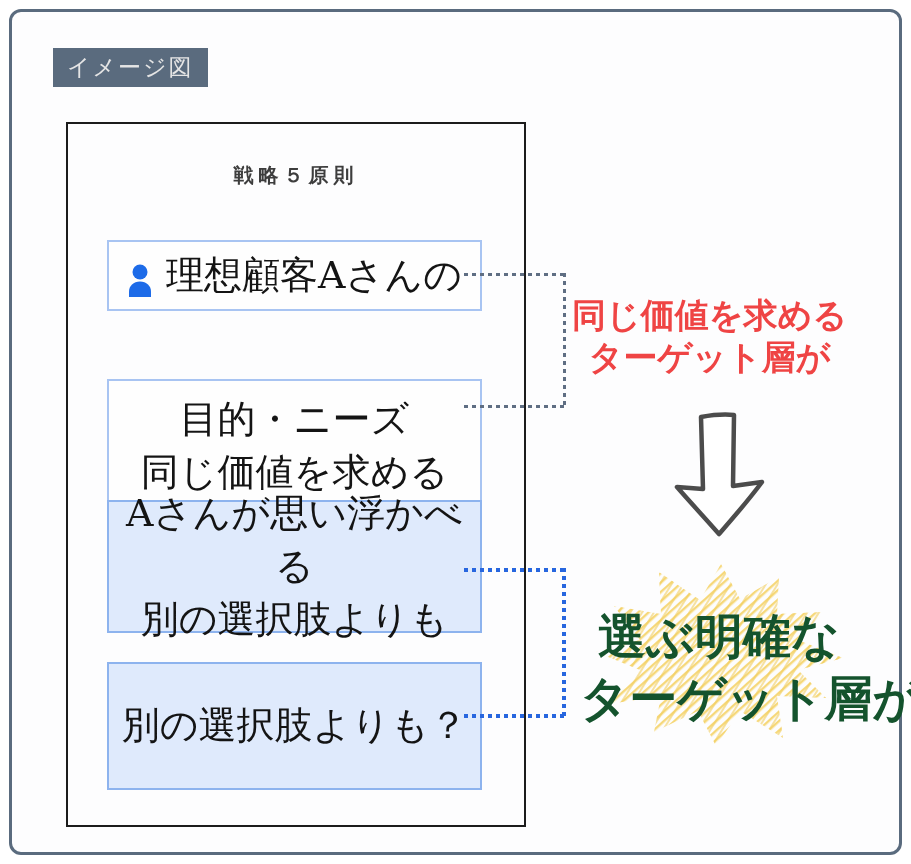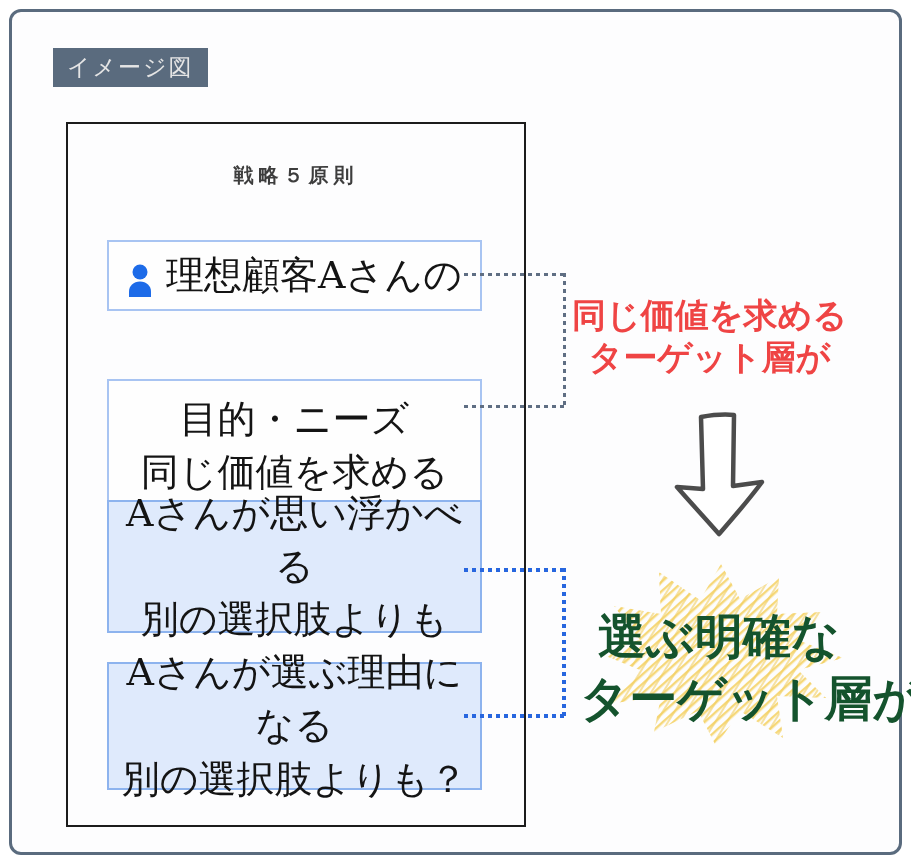--- a/index.html
+++ b/index.html
@@ -90,21 +90,20 @@
     <span>目的・ニーズ</span>
     <span>同じ価値を求める</span>
   </div>
 
   <div class="box blue box3">
     <span>Aさんが思い浮かべる</span>
     <span>別の選択肢よりも</span>
   </div>
 
   <div class="box blue box4">
-    <span>Aさんが選ぶ理由になる</span>
     <span>別の選択肢よりも？</span>
   </div>
 
   <div class="dot-h dot-gray gh1"></div>
   <div class="dot-v dot-gray gv"></div>
   <div class="dot-h dot-gray gh2"></div>
 
   <div class="dot-h dot-blue bh1"></div>
   <div class="dot-v dot-blue bv"></div>
   <div class="dot-h dot-blue bh2"></div>

